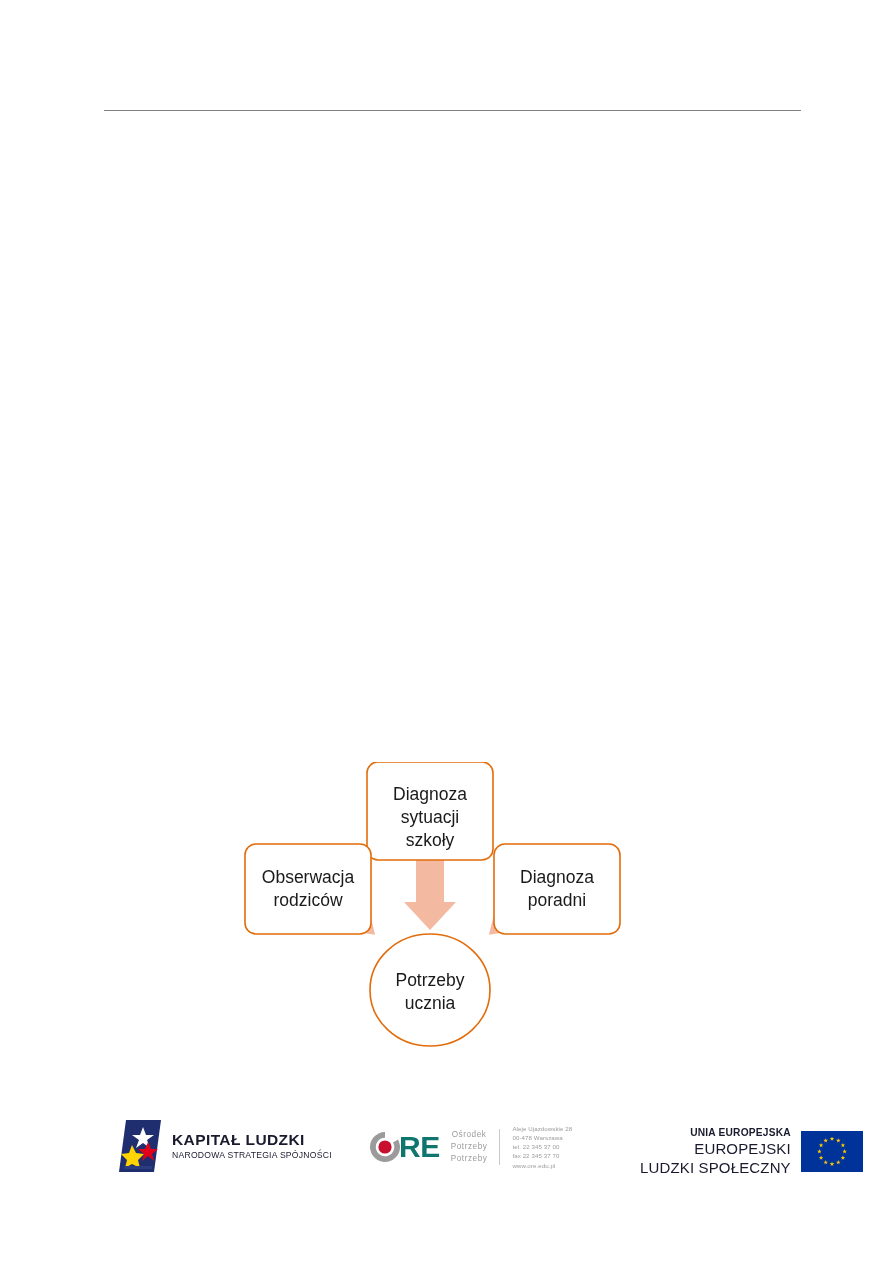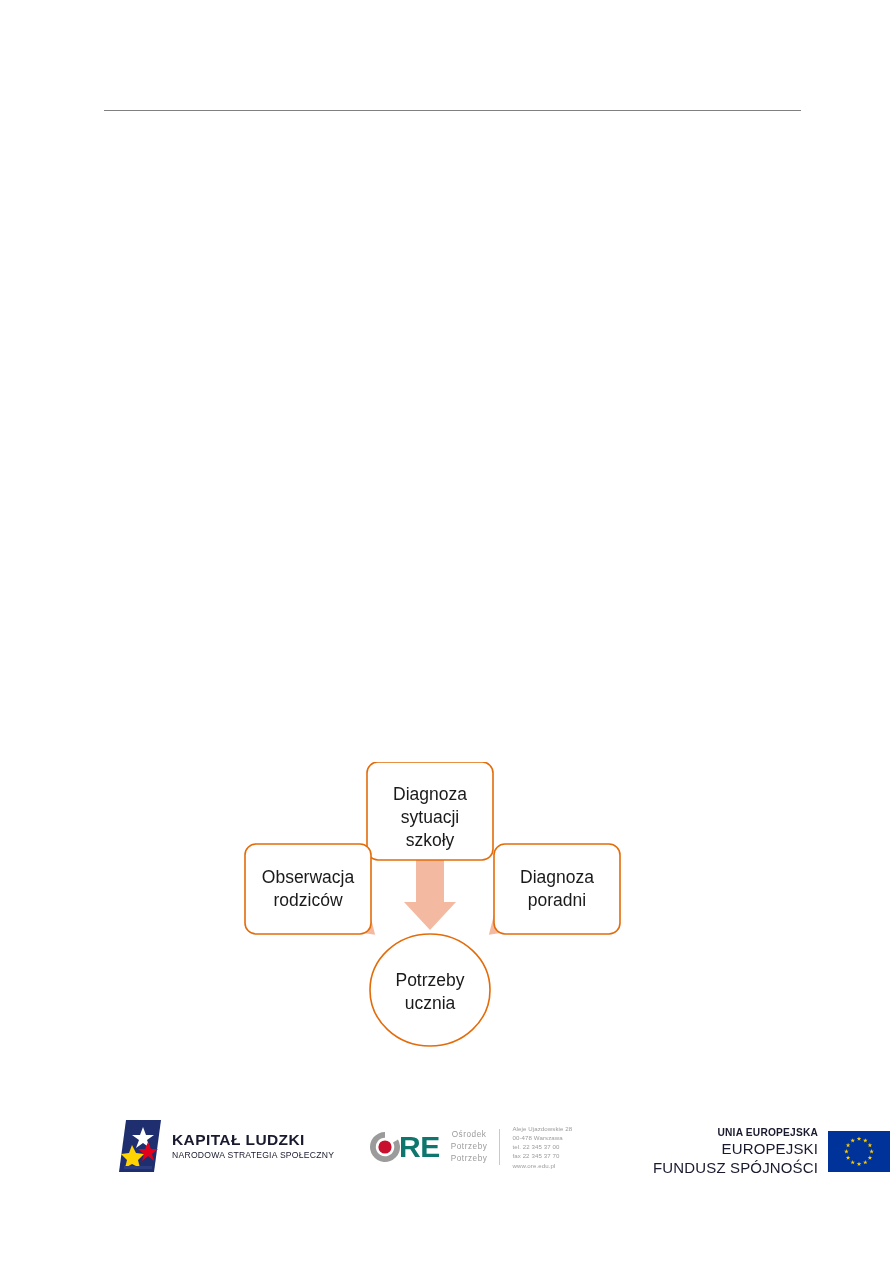--- a/index.html
+++ b/index.html
@@ -147,21 +147,20 @@
     white-space: nowrap;
   }
 
   
   .eu-logo {
     position: absolute;
     left: 640px;
     top: 8px;
     display: flex;
     align-items: center;
-    margin-left: 13px;
   }
   .eu-words {
     display: flex;
     flex-direction: column;
     align-items: flex-end;
     line-height: 1.28;
     margin-right: 10px;
   }
   .eu-title {
     font-family: "Liberation Sans", sans-serif;
@@ -235,21 +234,21 @@
   <div class="kl-logo">
     <svg class="kl-mark" viewBox="0 0 46 56" xmlns="http://www.w3.org/2000/svg">
       <polygon points="9,2 44,2 37,54 2,54" fill="#1F2E6E"></polygon>
       <polygon points="26,9 29,17 37,17 30,22 33,30 26,25 19,30 22,22 15,17 23,17" fill="#ffffff"></polygon>
       <polygon points="31,24 34,31 41,31 35,36 37,43 31,38 25,43 27,36 21,31 28,31" fill="#E2001A"></polygon>
       <polygon points="15,27 19,35 27,36 21,42 23,50 15,46 8,50 10,42 4,36 12,35" fill="#FFD400"></polygon>
       <rect x="7" y="48" width="28" height="3" fill="#2B3C80"></rect>
     </svg>
     <div class="kl-words">
       <div class="kl-title">KAPITAŁ LUDZKI</div>
-      <div class="kl-sub">NARODOWA STRATEGIA SPOŁECZNY</div>
+      <div class="kl-sub">NARODOWA STRATEGIA SPÓJNOŚCI</div>
     </div>
   </div>
 
   <div class="ore-logo">
     <svg class="ore-mark" viewBox="0 0 34 34" xmlns="http://www.w3.org/2000/svg">
       <path d="M 17 2 A 15 15 0 1 0 30 9.5 L 25 12.4 A 9.2 9.2 0 1 1 17 7.8 Z" fill="#9b9b9b"></path>
       <circle cx="17" cy="17" r="6.6" fill="#C8102E"></circle>
     </svg>
     <div class="ore-letters">RE</div>
     <div class="ore-words">
@@ -264,21 +263,21 @@
       <div class="ore-addr-line">tel. 22 345 37 00</div>
       <div class="ore-addr-line">fax 22 345 37 70</div>
       <div class="ore-addr-line">www.ore.edu.pl</div>
     </div>
   </div>
 
   <div class="eu-logo">
     <div class="eu-words">
       <div class="eu-title">UNIA EUROPEJSKA</div>
       <div class="eu-sub">EUROPEJSKI</div>
-      <div class="eu-sub">FUNDUSZ SPÓJNOŚCI</div>
+      <div class="eu-sub">LUDZKI SPOŁECZNY</div>
     </div>
     <svg class="eu-flag" viewBox="0 0 62 41" xmlns="http://www.w3.org/2000/svg">
       <rect x="0" y="0" width="62" height="41" fill="#003399"></rect>
       <g fill="#FFCC00" id="eu-stars">
           <polygon points="31.00,5.50 31.56,7.12 33.28,7.16 31.91,8.20 32.41,9.84 31.00,8.86 29.59,9.84 30.09,8.20 28.72,7.16 30.44,7.12"></polygon>
           <polygon points="37.30,7.19 37.86,8.81 39.58,8.85 38.21,9.88 38.71,11.53 37.30,10.55 35.89,11.53 36.39,9.88 35.02,8.85 36.74,8.81"></polygon>
           <polygon points="41.91,11.80 42.48,13.42 44.19,13.46 42.82,14.50 43.32,16.14 41.91,15.16 40.50,16.14 41.00,14.50 39.63,13.46 41.35,13.42"></polygon>
           <polygon points="43.60,18.10 44.16,19.72 45.88,19.76 44.51,20.80 45.01,22.44 43.60,21.46 42.19,22.44 42.69,20.80 41.32,19.76 43.04,19.72"></polygon>
           <polygon points="41.91,24.40 42.48,26.02 44.19,26.06 42.82,27.10 43.32,28.74 41.91,27.76 40.50,28.74 41.00,27.10 39.63,26.06 41.35,26.02"></polygon>
           <polygon points="37.30,29.01 37.86,30.64 39.58,30.67 38.21,31.71 38.71,33.35 37.30,32.37 35.89,33.35 36.39,31.71 35.02,30.67 36.74,30.64"></polygon>

